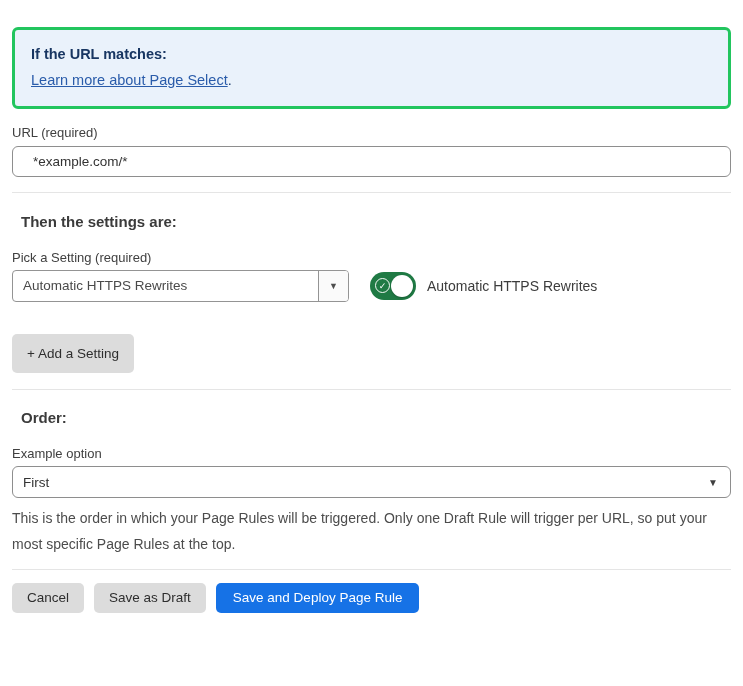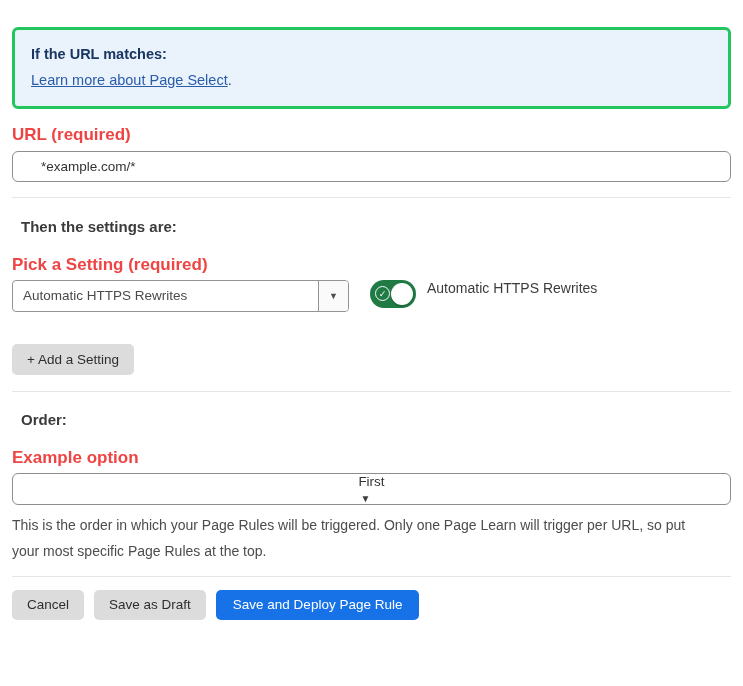--- a/index.html
+++ b/index.html
@@ -37,32 +37,31 @@
     color: #183662;
   }
   .info-link {
     color: #2a5caa;
     text-decoration: underline;
     cursor: pointer;
   }
   .field-label {
     display: block;
     margin-top: 16px;
-    font-size: 17px;
-    color: #ef4444;
-    font-weight: bold;
+    font-size: 13px;
+    color: #404040;
   }
   .text-input {
     display: block;
     width: 719px;
     height: 31px;
     margin-top: 6px;
     border: 1px solid #8e8e8e;
     border-radius: 6px;
-    padding: 0 28px;
+    padding: 0 20px;
     font-size: 13.5px;
     color: #333333;
     font-family: "Liberation Sans", sans-serif;
     background: #ffffff;
     outline: none;
   }
   .helper-text {
     margin-top: 6px;
     font-size: 13.5px;
     color: #4c4c4c;
@@ -77,21 +76,21 @@
     font-size: 15px;
     font-weight: 700;
     color: #3b3b3b;
     margin-left: 9px;
   }
   .section-heading.order { margin-top: 19px; }
   .picker-label { margin-top: 20px; }
   .setting-row {
     margin-top: 5px;
     display: flex;
-    align-items: flex-start;
+    align-items: center;
   }
   .setting-select {
     width: 337px;
     height: 32px;
     border: 1px solid #949494;
     border-radius: 4px;
     display: flex;
     align-items: stretch;
     background: #ffffff;
     cursor: pointer;
@@ -167,32 +166,31 @@
   }
   .btn-gray {
     background: #dcdcdc;
     color: #2e2e2e;
   }
   .btn-primary {
     background: #1672e6;
     color: #ffffff;
     padding: 0 17px;
   }
-  .add-setting-btn { margin-top: 32px; height: 31px; line-height: 29px; }
+  .add-setting-btn { margin-top: 32px; height: 39px; line-height: 29px; }
   .order-select {
     margin-top: 5px;
     width: 719px;
     height: 32px;
     border: 1px solid #8e8e8e;
     border-radius: 6px;
     background: #ffffff;
     display: flex;
     align-items: center;
     cursor: pointer;
-    flex-direction: column;
   }
   .order-select-value {
     flex: 1;
     padding: 0 10px;
     font-size: 13.5px;
     color: #333333;
   }
   .order-select-chevron {
     padding-right: 12px;
     font-size: 10px;
@@ -251,21 +249,21 @@
 
   <h2 class="section-heading order">Order:</h2>
 
   <label class="field-label picker-label">Example option</label>
 
   <div class="order-select">
     <div class="order-select-value">First</div>
     <div class="order-select-chevron">▼</div>
   </div>
 
-  <div class="order-helper">This is the order in which your Page Rules will be triggered. Only one Page Learn will trigger per URL, so put your most specific Page Rules at the top.</div>
+  <div class="order-helper">This is the order in which your Page Rules will be triggered. Only one Draft Rule will trigger per URL, so put your most specific Page Rules at the top.</div>
 
   <hr class="divider divider-order">
 
   <div class="footer-actions">
     <button class="btn btn-gray">Cancel</button>
     <button class="btn btn-gray">Save as Draft</button>
     <button class="btn btn-primary">Save and Deploy Page Rule</button>
   </div>
 
 </div>

